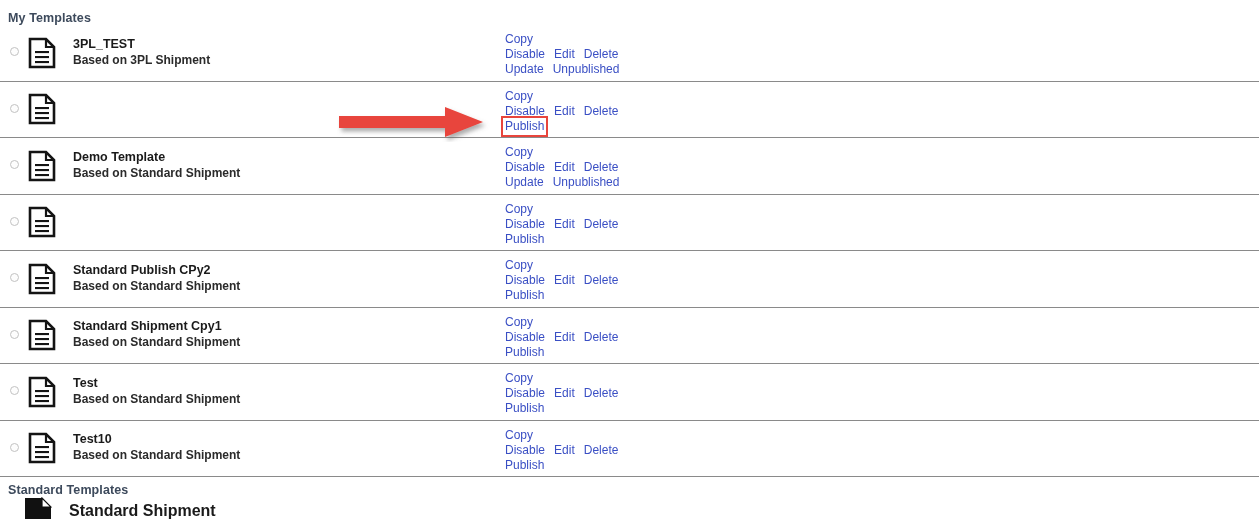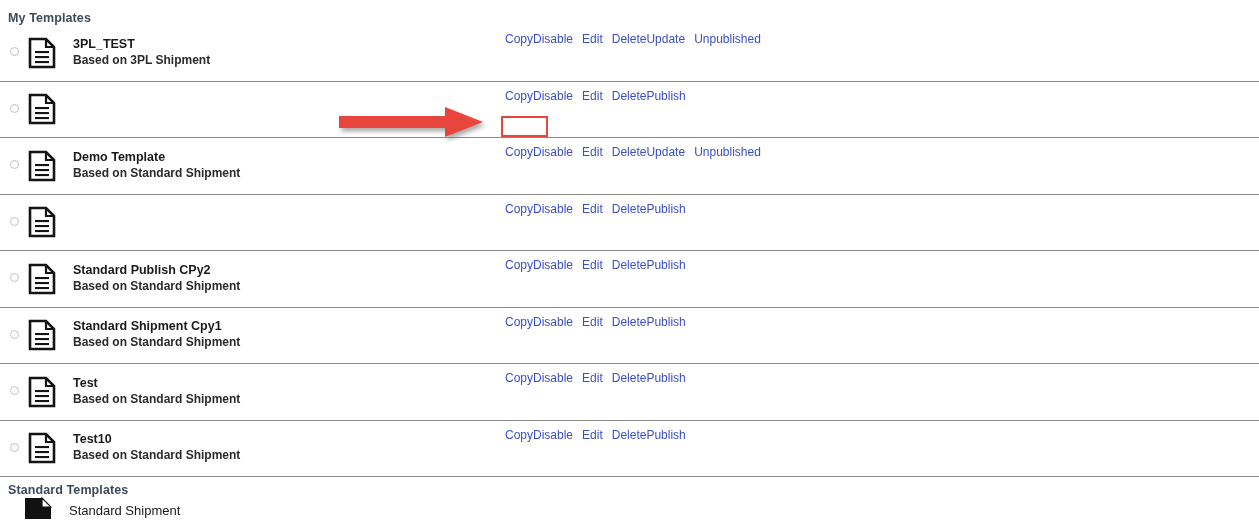--- a/index.html
+++ b/index.html
@@ -98,21 +98,21 @@
     white-space: nowrap;
   }
 
   .spacer-cell { flex: 1 1 auto; }
 
   .actions-cell {
     position: absolute;
     left: 505px;
     top: 7px;
     display: flex;
-    flex-direction: row;
+    flex-direction: column;
     align-items: flex-start;
   }
 
   .action-line {
     display: flex;
     align-items: baseline;
     line-height: 15px;
     white-space: nowrap;
   }
 
@@ -149,22 +149,22 @@
     overflow: hidden;
   }
   .partial-icon {
     flex: 0 0 42px;
     display: flex;
     align-items: flex-start;
     justify-content: flex-start;
     padding-left: 24px;
   }
   .partial-name {
-    font-size: 13px;
-    font-weight: normal;
+    font-size: 16px;
+    font-weight: bold;
     color: #1a1a1a;
     line-height: 15px;
     padding-left: 3px;
     padding-top: 6px;
     text-align: center;
   }
 </style>
 </head>
 <body>
 

